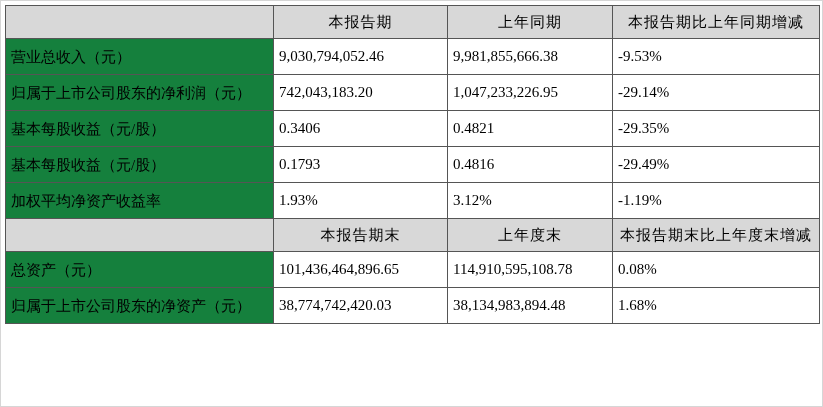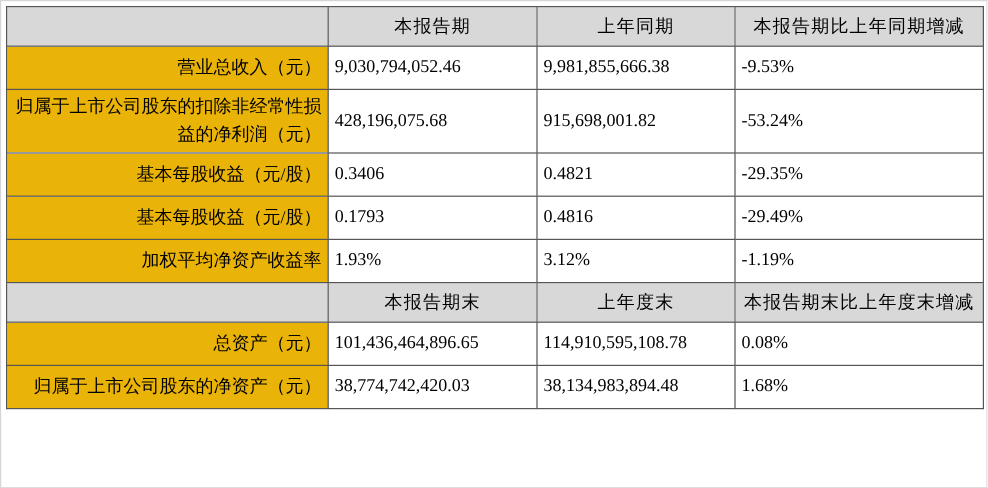--- a/index.html
+++ b/index.html
@@ -33,22 +33,22 @@
     vertical-align: middle;
     overflow: hidden;
   }
   td.hd {
     background: #d8d8d8;
     text-align: center;
     letter-spacing: 1px;
     height: 28px;
   }
   td.lbl {
-    background: #eab308;
-    text-align: right;
+    background: #15803d;
+    text-align: left;
     padding-left: 8px;
     line-height: 24px;
   }
   td.num {
     background: #ffffff;
     text-align: left;
     padding-right: 5px;
   }
   tr.r td { height: 31px; }
   tr.hdr td { height: 28px; }
@@ -72,27 +72,27 @@
         <td class="hd">本报告期比上年同期增减</td>
       </tr>
 
       <tr class="r">
         <td class="lbl">营业总收入（元）</td>
         <td class="num">9,030,794,052.46</td>
         <td class="num">9,981,855,666.38</td>
         <td class="num">-9.53%</td>
       </tr>
 
+      <tr class="r">
+        <td class="lbl">归属于上市公司股东的净利润（元）</td>
+        <td class="num">742,043,183.20</td>
+        <td class="num">1,047,233,226.95</td>
+        <td class="num">-29.14%</td>
+      </tr>
 
-      <tr>
-        <td class="lbl">归属于上市公司股东的扣除非经常性损益的净利润（元）</td>
-        <td class="num">428,196,075.68</td>
-        <td class="num">915,698,001.82</td>
-        <td class="num">-53.24%</td>
-      </tr>
 
 
       <tr class="r">
         <td class="lbl">基本每股收益（元/股）</td>
         <td class="num">0.3406</td>
         <td class="num">0.4821</td>
         <td class="num">-29.35%</td>
       </tr>
 
       <tr class="r">

